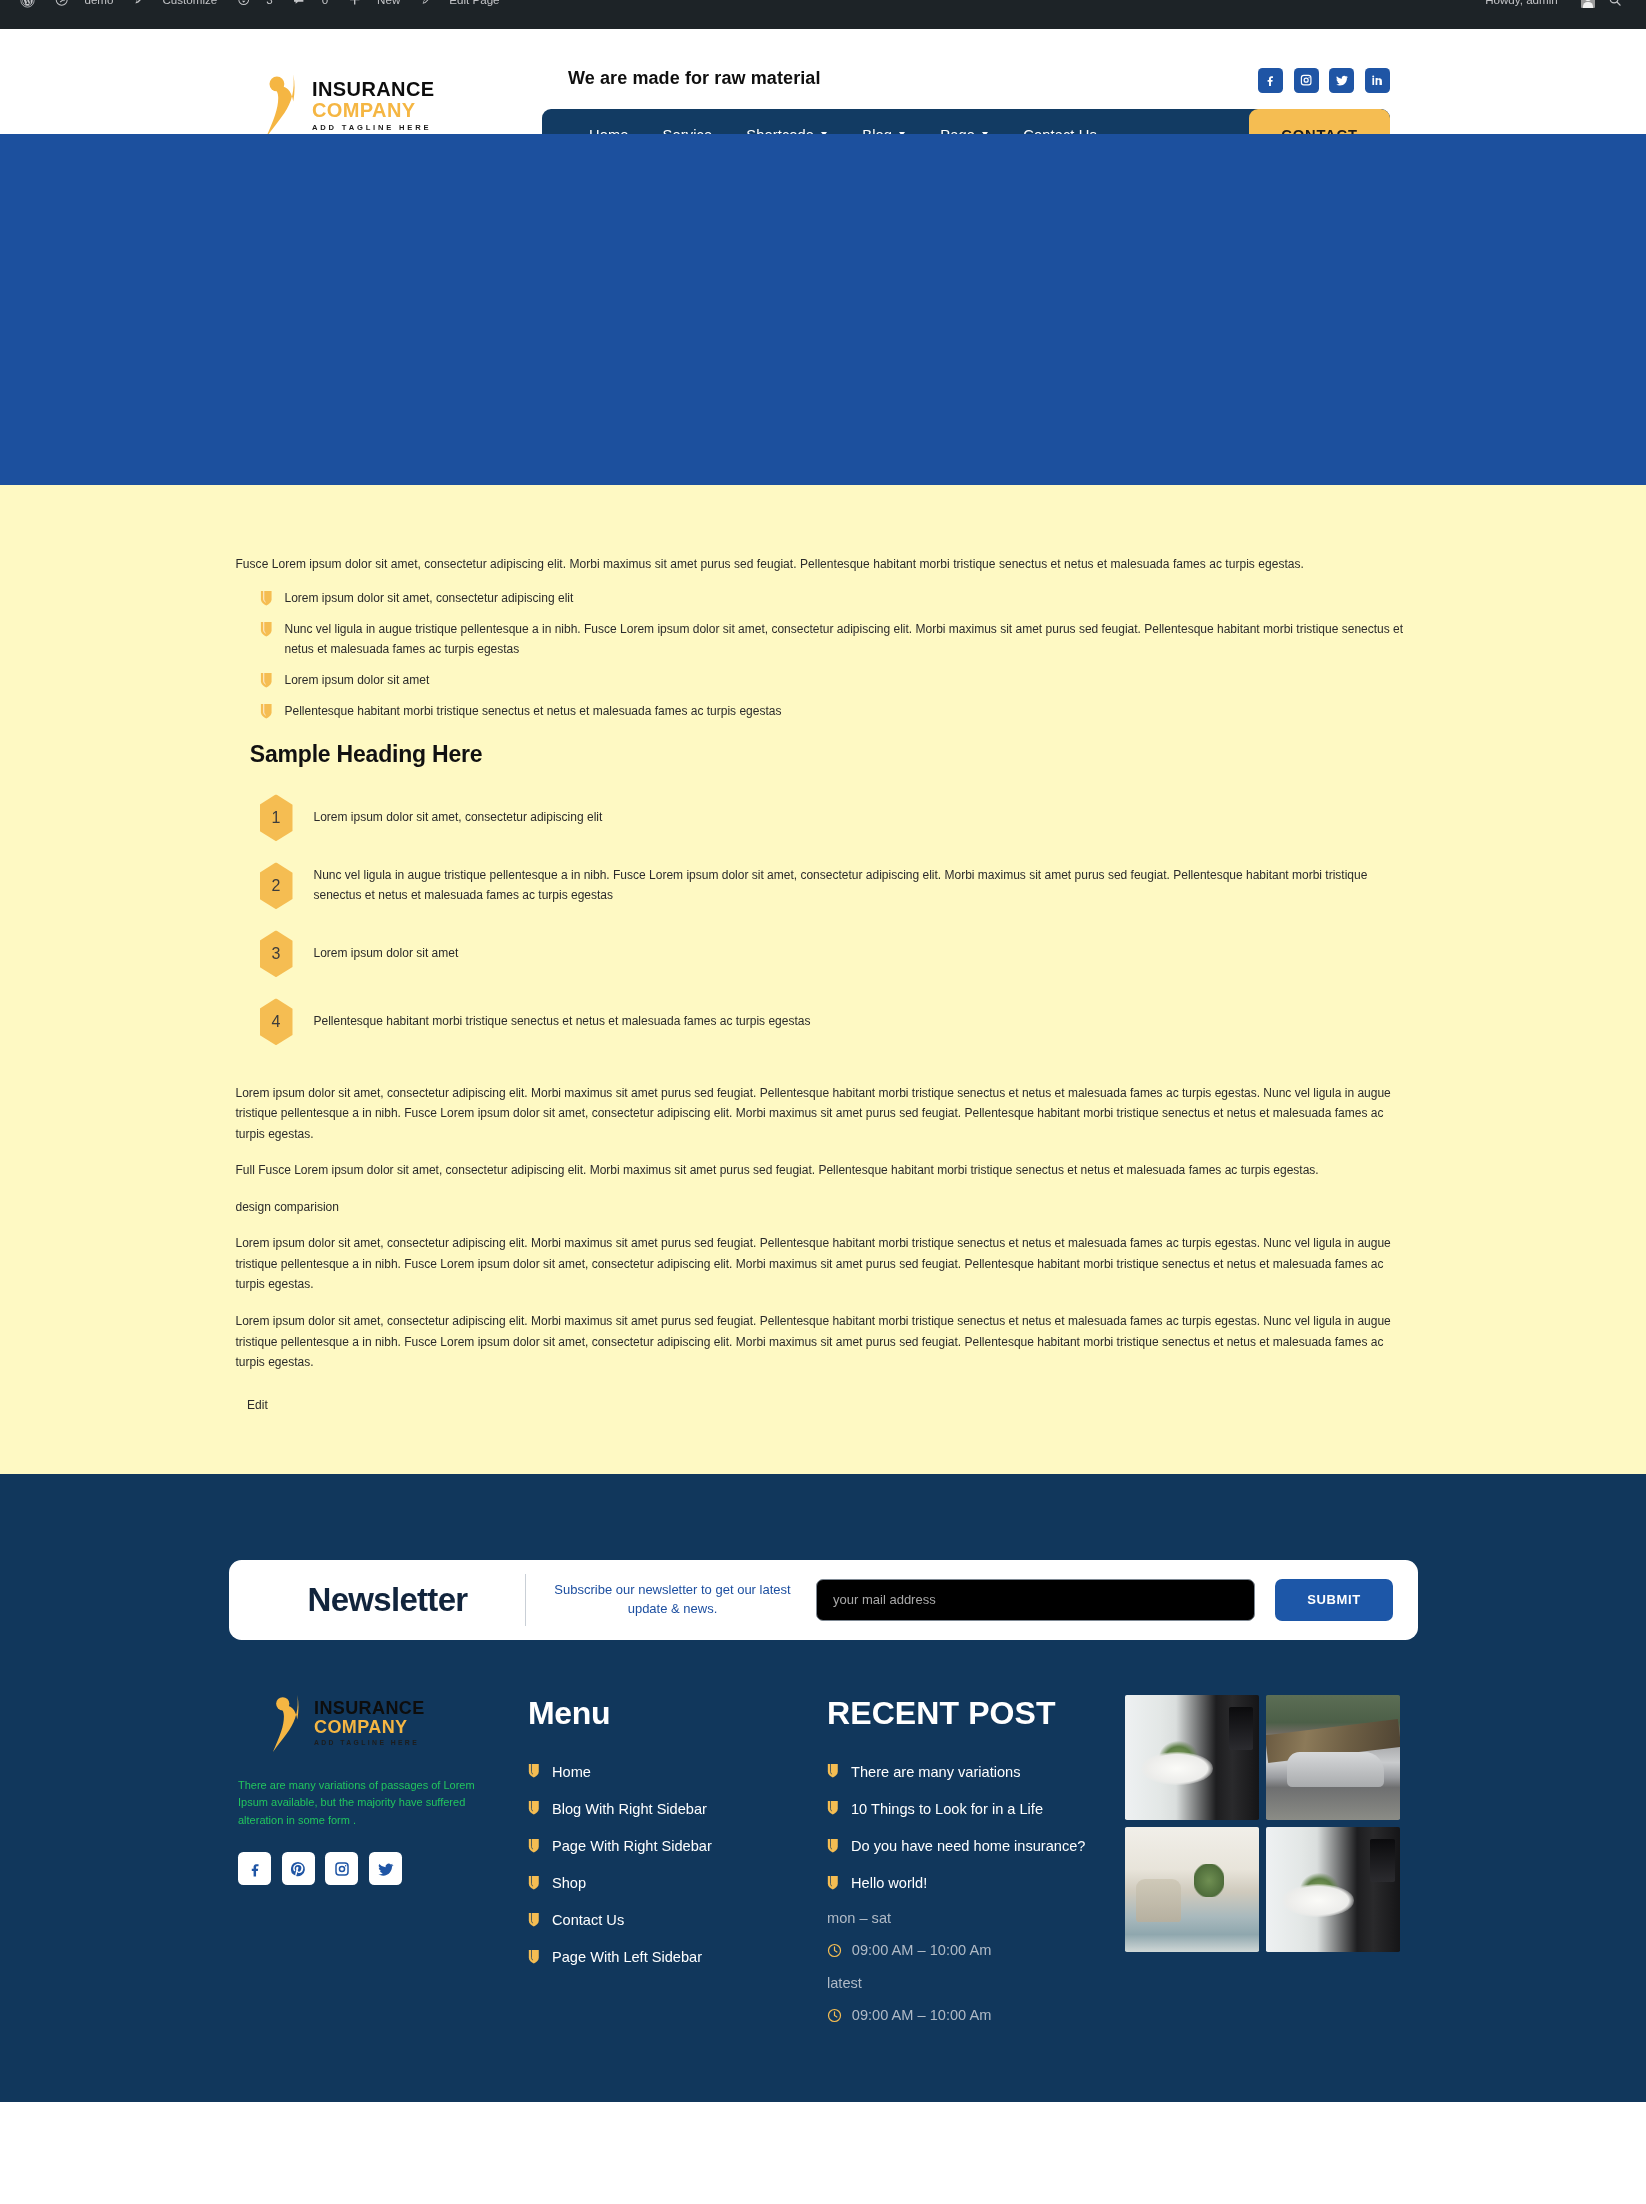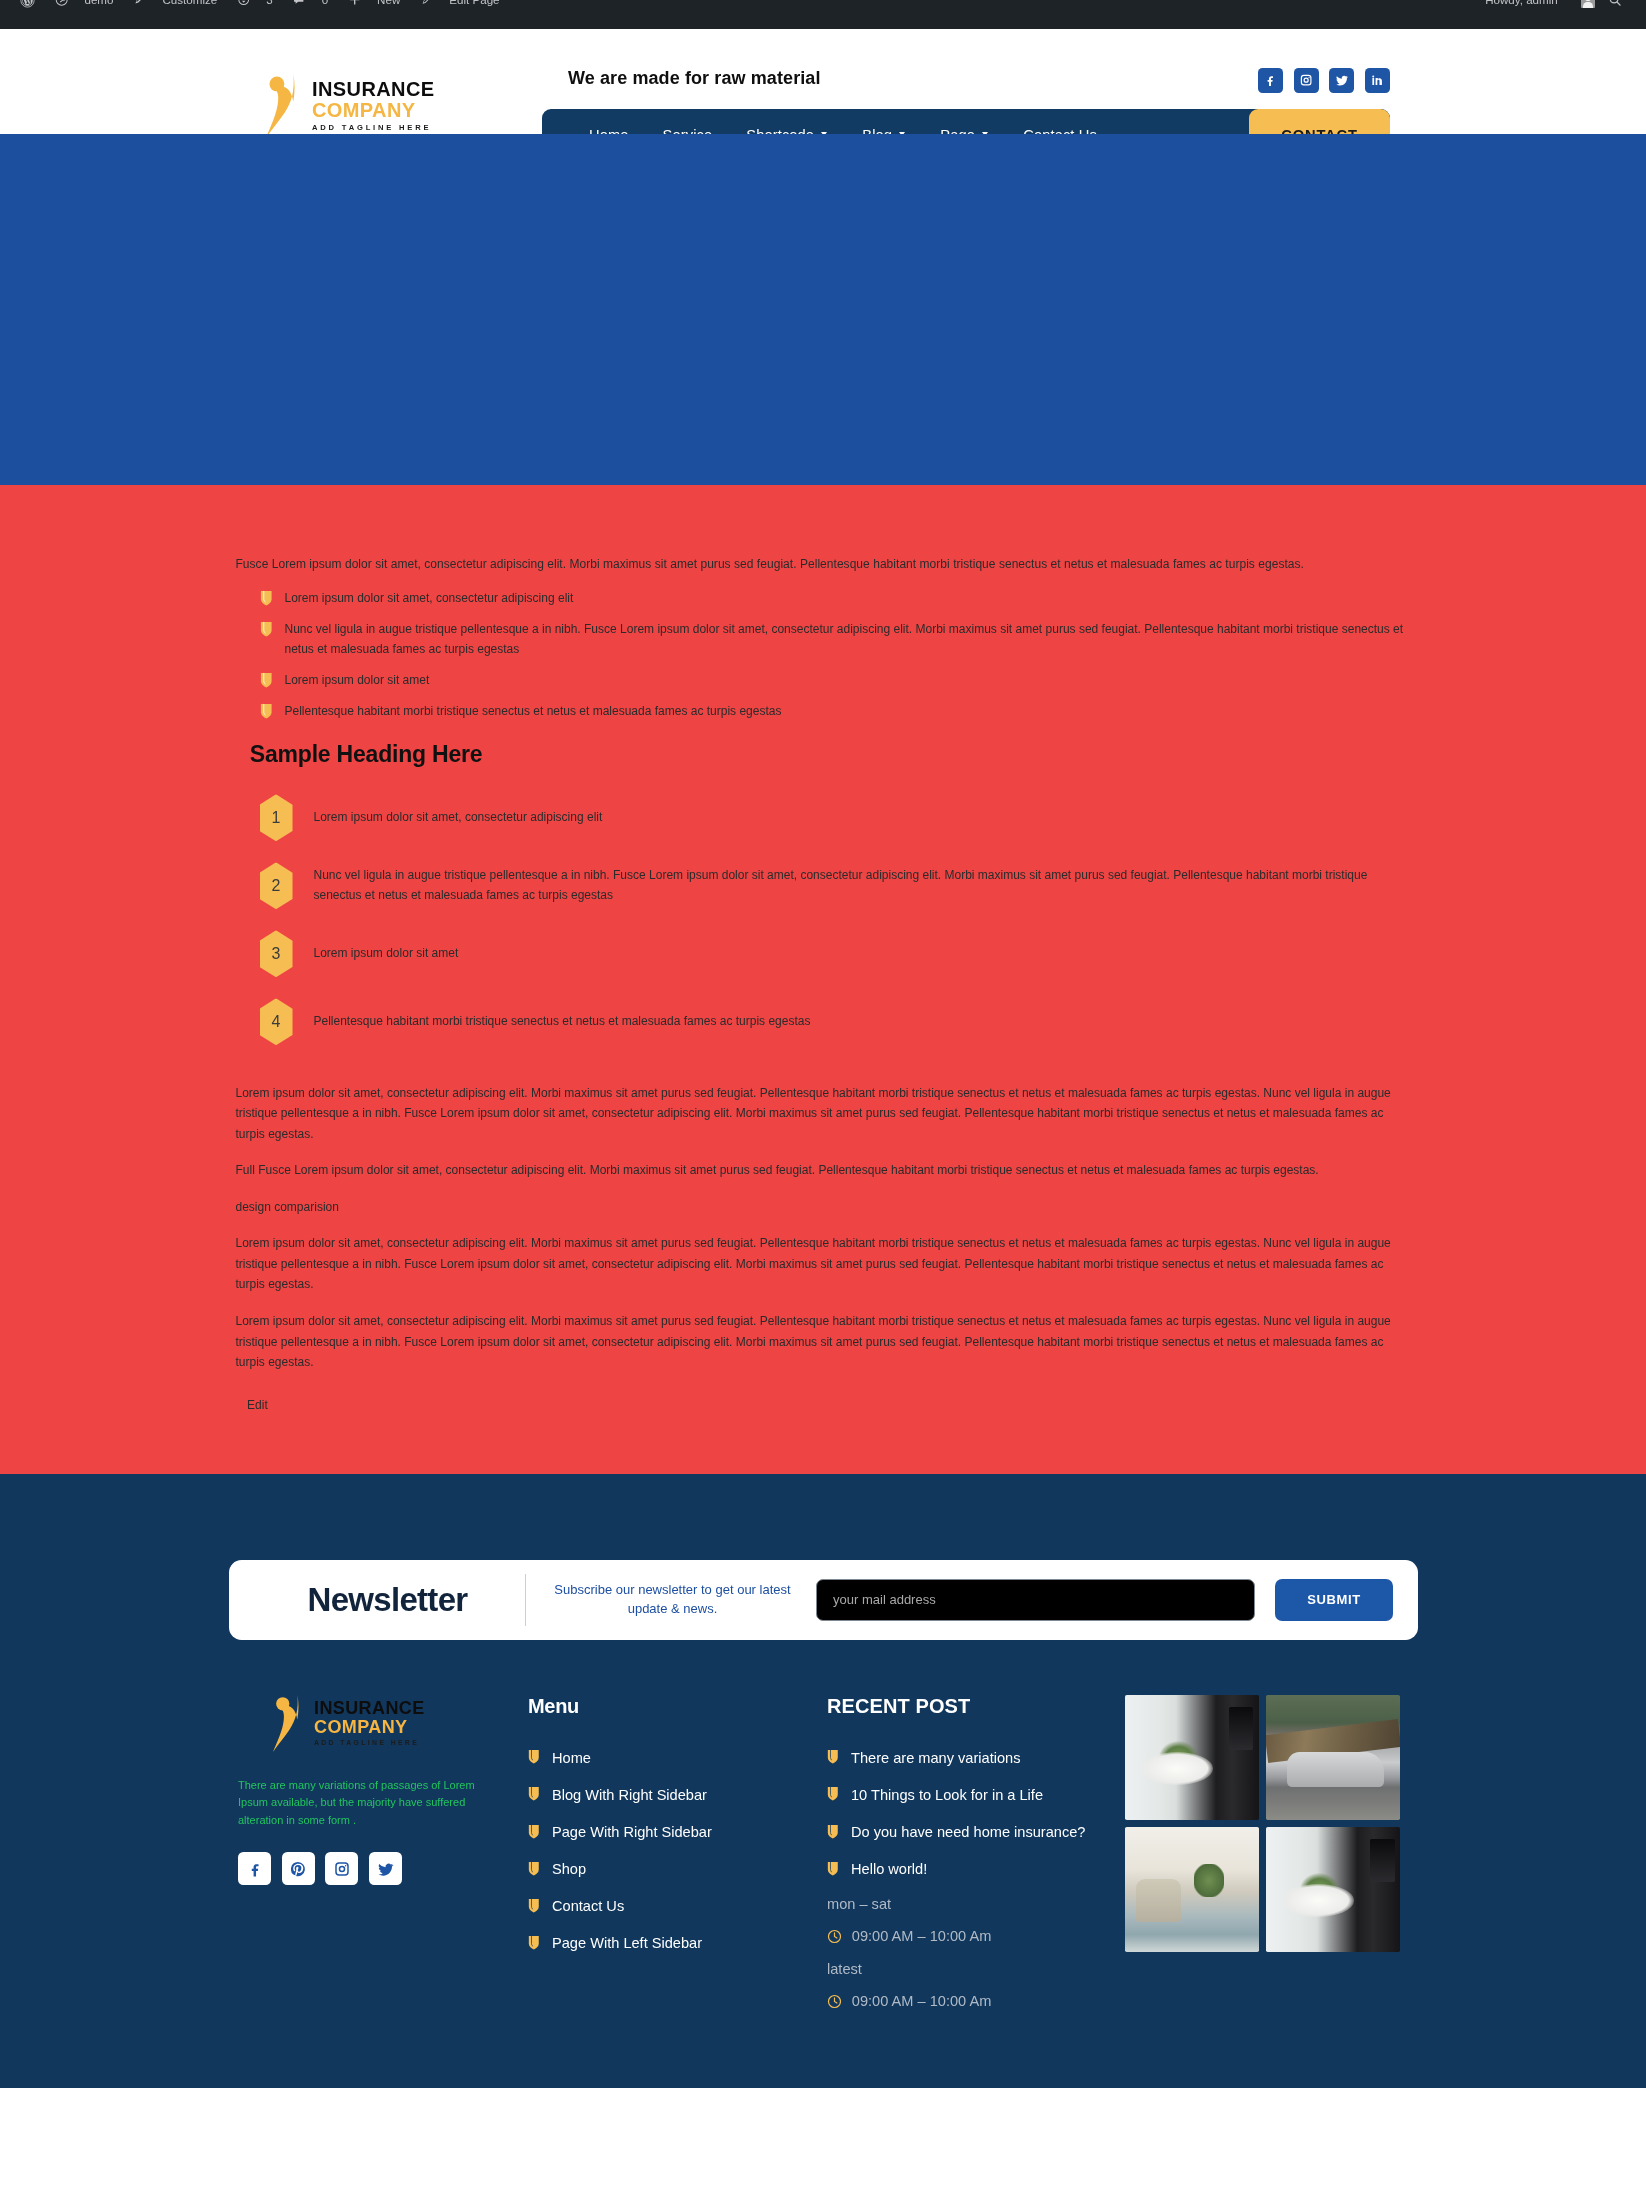--- a/index.html
+++ b/index.html
@@ -137,21 +137,21 @@
     white-space: nowrap;
   }
   .crumb { color: #f0b03f; font-size: 17px; font-weight: 700; }
   .crumb-sep {
     color: #ffffff; font-size: 13.4px; font-weight: 800;
     display: inline-block; transform: scaleY(0.85);
   }
 
   
   .content {
-    background: #ef4444;
+    background: #fef9c3;
     padding: 0;
     position: relative;
   }
   .content-inner {
     width: 1176px; margin: 0 auto;
     padding: 70px 0 62px 0;
     color: #23282d;
   }
   .body-p {
     font-size: 12px; line-height: 1.65; color: #2b2b2b;
@@ -248,21 +248,21 @@
     margin-top: 25px; width: 267px;
   }
   .f-social { display: flex; gap: 10.7px; margin-top: 23px; }
   .f-soc-sq {
     width: 33px; height: 33px; background: #fff; border-radius: 5.3px;
     display: flex; align-items: center; justify-content: center;
   }
   .f-soc-sq svg { fill: #1f55a5; display: block; }
 
   .f-title {
-    color: #ffffff; font-size: 20px; font-weight: 800;
+    color: #ffffff; font-size: 32px; font-weight: 800;
     letter-spacing: -0.3px; margin-bottom: 30px;
   }
   .f-title.caps { letter-spacing: 0.1px; }
   .f-list { list-style: none; }
   .f-list li {
     position: relative; padding-left: 24px; margin-bottom: 17px;
     color: #ffffff; font-size: 14.6px; line-height: 1.38;
   }
   .f-list li .shield-ico { left: 0; top: 1.8px; width: 11.6px; height: 15px; }
   .f-hours {

